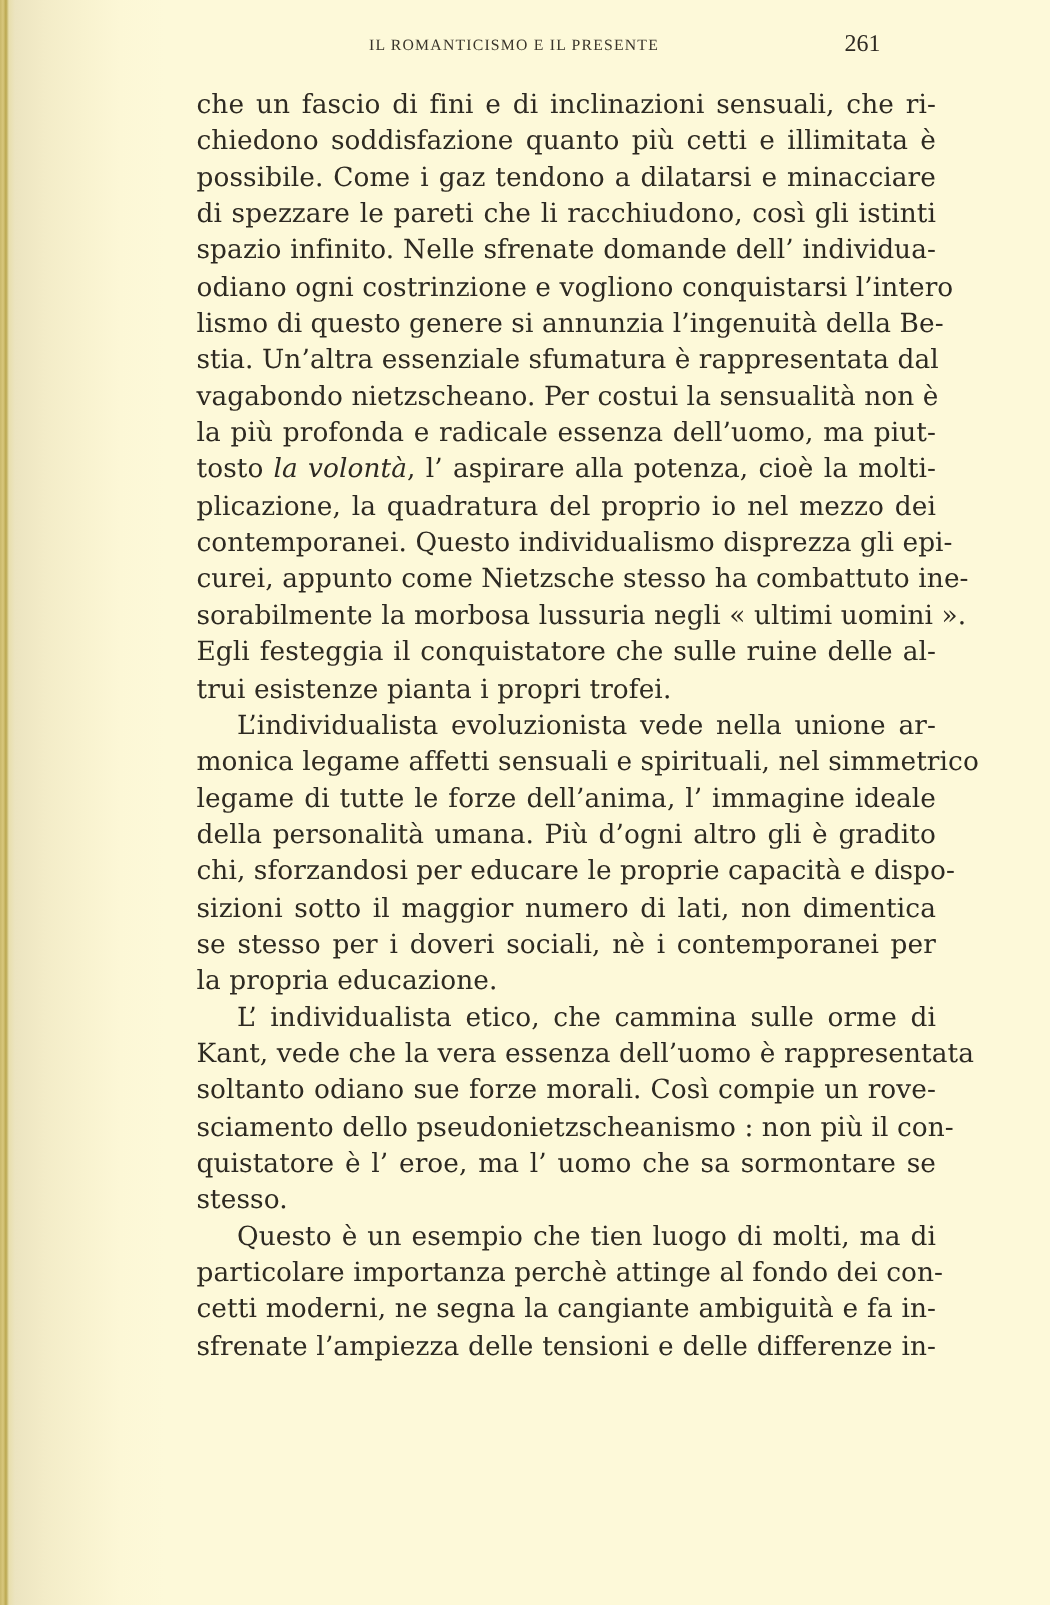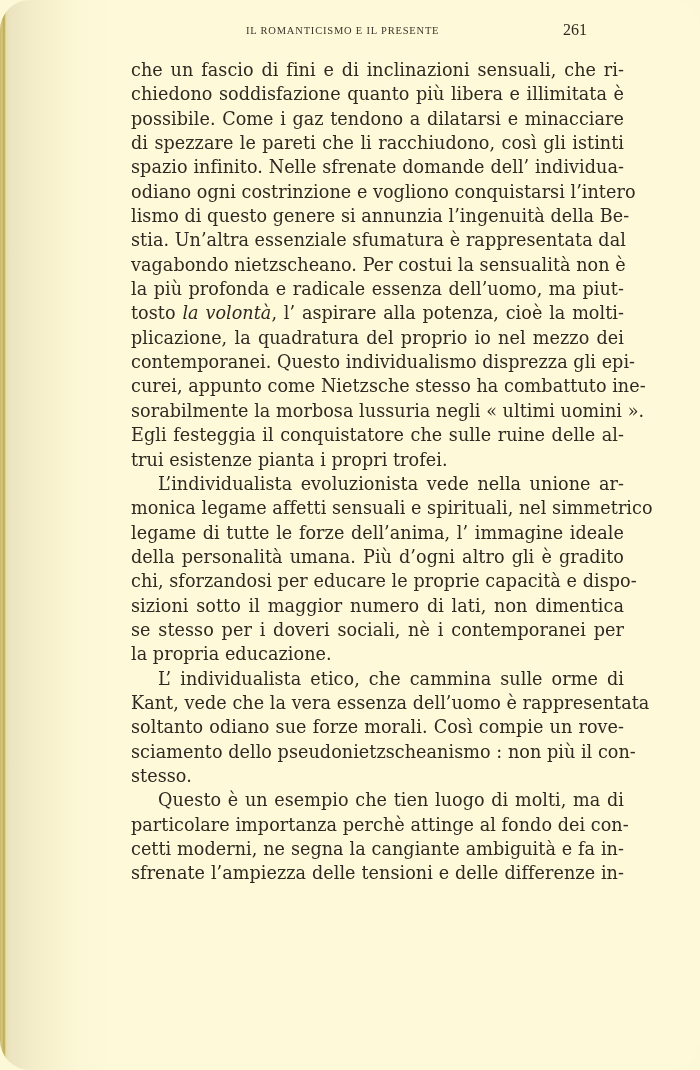--- a/index.html
+++ b/index.html
@@ -18,21 +18,20 @@
     .page {
       position: absolute;
       left: 0; top: 0;
       width: 700px;
       height: 1070px;
       background:
         linear-gradient(to right,
           #c9b86a 0px, #d8c77c 2px, #b9a64e 4px, #e8dfae 6px,
           #ece4c0 10px, #f3ecc8 30px, #f8f2cf 55px, #fcf7d6 80px,
           #fdf9d9 110px, #fdf9d9 100%);
-      border-radius: 30px;
     }
     .running-head {
       position: absolute;
       top: 24px;
       left: 0;
       width: 700px;
       height: 20px;
     }
     .running-title {
       position: absolute;
@@ -93,21 +92,21 @@
 
   <div class="running-head">
     <span class="running-title caps-wrap"><span class="caps">IL ROMANTICISMO E IL PRESENTE</span></span>
     <span class="page-number">261</span>
   </div>
 
   <div class="text-block">
 
     <div>
       <span class="line">che un fascio di fini e di inclinazioni sensuali, che ri-</span>
-      <span class="line">chiedono soddisfazione quanto più libera e illimitata è</span>
+      <span class="line">chiedono soddisfazione quanto più cetti e illimitata è</span>
       <span class="line">possibile. Come i gaz tendono a dilatarsi e minacciare</span>
       <span class="line">di spezzare le pareti che li racchiudono, così gli istinti</span>
       <span class="line">spazio infinito. Nelle sfrenate domande dell’ individua-</span>
       <span class="line">odiano ogni costrinzione e vogliono conquistarsi l’intero</span>
       <span class="line">lismo di questo genere si annunzia l’ingenuità della Be-</span>
       <span class="line">stia. Un’altra essenziale sfumatura è rappresentata dal</span>
       <span class="line">vagabondo nietzscheano. Per costui la sensualità non è</span>
       <span class="line">la più profonda e radicale essenza dell’uomo, ma piut-</span>
       <span class="line"><span>tosto </span><em>la volontà</em><span>, l’ aspirare alla potenza, cioè la molti-</span></span>
       <span class="line">plicazione, la quadratura del proprio io nel mezzo dei</span>
@@ -127,20 +126,21 @@
       <span class="line">sizioni sotto il maggior numero di lati, non dimentica</span>
       <span class="line">se stesso per i doveri sociali, nè i contemporanei per</span>
       <span class="line last">la propria educazione.</span>
     </div>
 
     <div>
       <span class="line indent">L’ individualista etico, che cammina sulle orme di</span>
       <span class="line">Kant, vede che la vera essenza dell’uomo è rappresentata</span>
       <span class="line">soltanto odiano sue forze morali. Così compie un rove-</span>
       <span class="line">sciamento dello pseudonietzscheanismo : non più il con-</span>
+      <span class="line">quistatore è l’ eroe, ma l’ uomo che sa sormontare se</span>
       <span class="line last">stesso.</span>
     </div>
 
     <div>
       <span class="line indent">Questo è un esempio che tien luogo di molti, ma di</span>
       <span class="line">particolare importanza perchè attinge al fondo dei con-</span>
       <span class="line">cetti moderni, ne segna la cangiante ambiguità e fa in-</span>
       <span class="line">sfrenate l’ampiezza delle tensioni e delle differenze in-</span>
     </div>
   </div>

